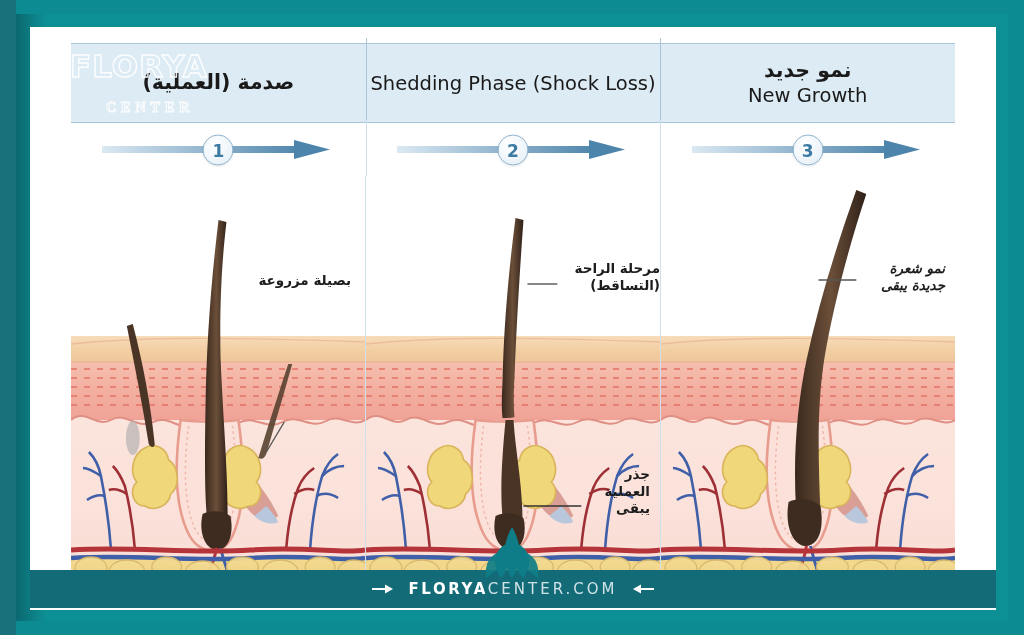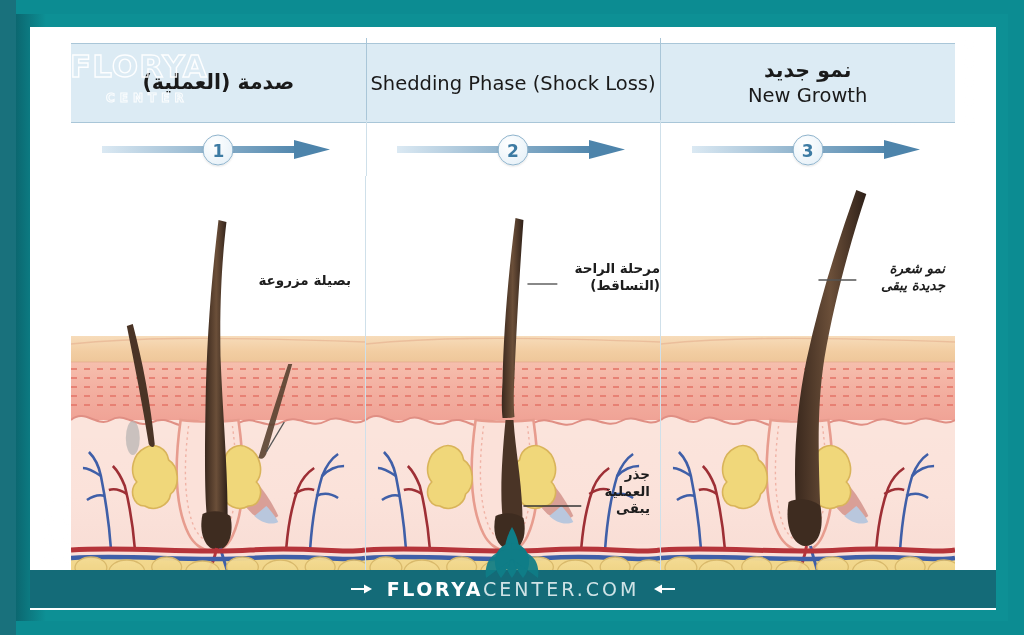--- a/index.html
+++ b/index.html
@@ -74,23 +74,23 @@
   
   .watermark{
     position:absolute;left:27px;top:13px;width:150px;pointer-events:none;z-index:6;
   }
   .wm-main{
     font-size:31px;font-weight:bold;letter-spacing:1px;color:rgba(255,255,255,0);
     -webkit-text-stroke:1.4px rgba(255,255,255,.92);
     line-height:1;
   }
   .wm-sub{
-    font-size:12px;font-weight:bold;letter-spacing:5px;color:rgba(255,255,255,0);
+    font-size:14px;font-weight:bold;letter-spacing:5px;color:rgba(255,255,255,0);
     -webkit-text-stroke:1.1px rgba(255,255,255,.85);
-    margin-top:9px;margin-left:36px;
+    margin-top:18px;margin-left:36px;font-family:Liberation Serif, serif;
   }
 
   
   .arrow-row{
     position:absolute;left:28px;top:86px;width:884px;height:52px;display:flex;
   }
   .acell{flex:1;display:flex;align-items:center;justify-content:center;position:relative;}
   .acell + .acell::before{
     content:"";position:absolute;left:0;top:-4px;bottom:-10px;width:1px;background:#cfe0ea;
   }
@@ -148,21 +148,21 @@
     font-size:13.5px;font-weight:bold;color:#1d1d1d;line-height:1.25;
     white-space:nowrap;z-index:5;
   }
 
   
   .footer-bar{
     position:absolute;left:30px;bottom:27px;width:966px;height:38px;
     background:#146b78;display:flex;align-items:center;justify-content:center;
   }
   .footer-inner{display:flex;align-items:center;gap:14px;}
-  .f-text{font-size:19px;letter-spacing:2.6px;font-weight:bold;color:#ffffff;}
+  .f-text{font-size:15px;letter-spacing:2.6px;font-weight:bold;color:#ffffff;}
   .f-text .light{font-weight:normal;color:#cfe3e6;letter-spacing:3px;}
   .f-arrow{width:22px;height:12px;}
   .logo-emblem{
     position:absolute;left:50%;bottom:56px;transform:translateX(-50%);
     width:72px;height:54px;z-index:7;
   }
 </style>
 </head>
 <body>
 

